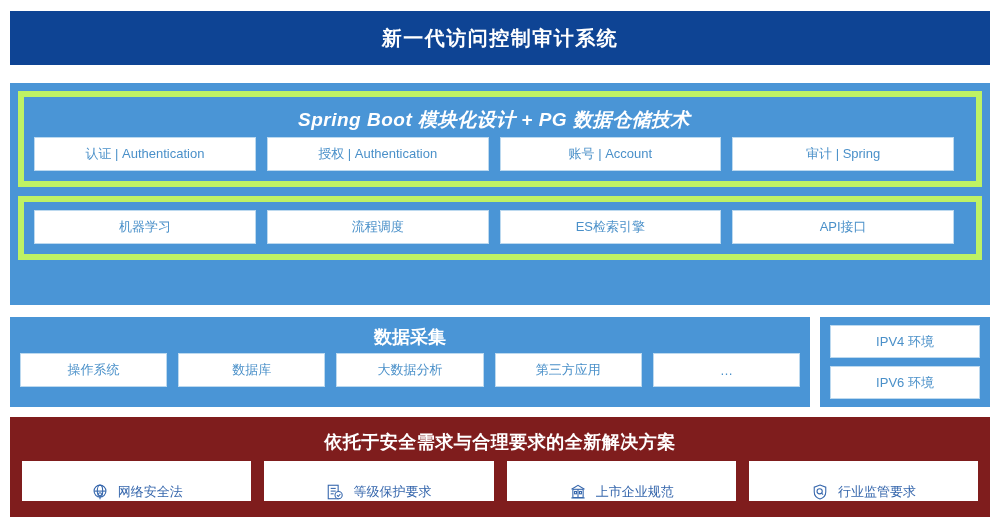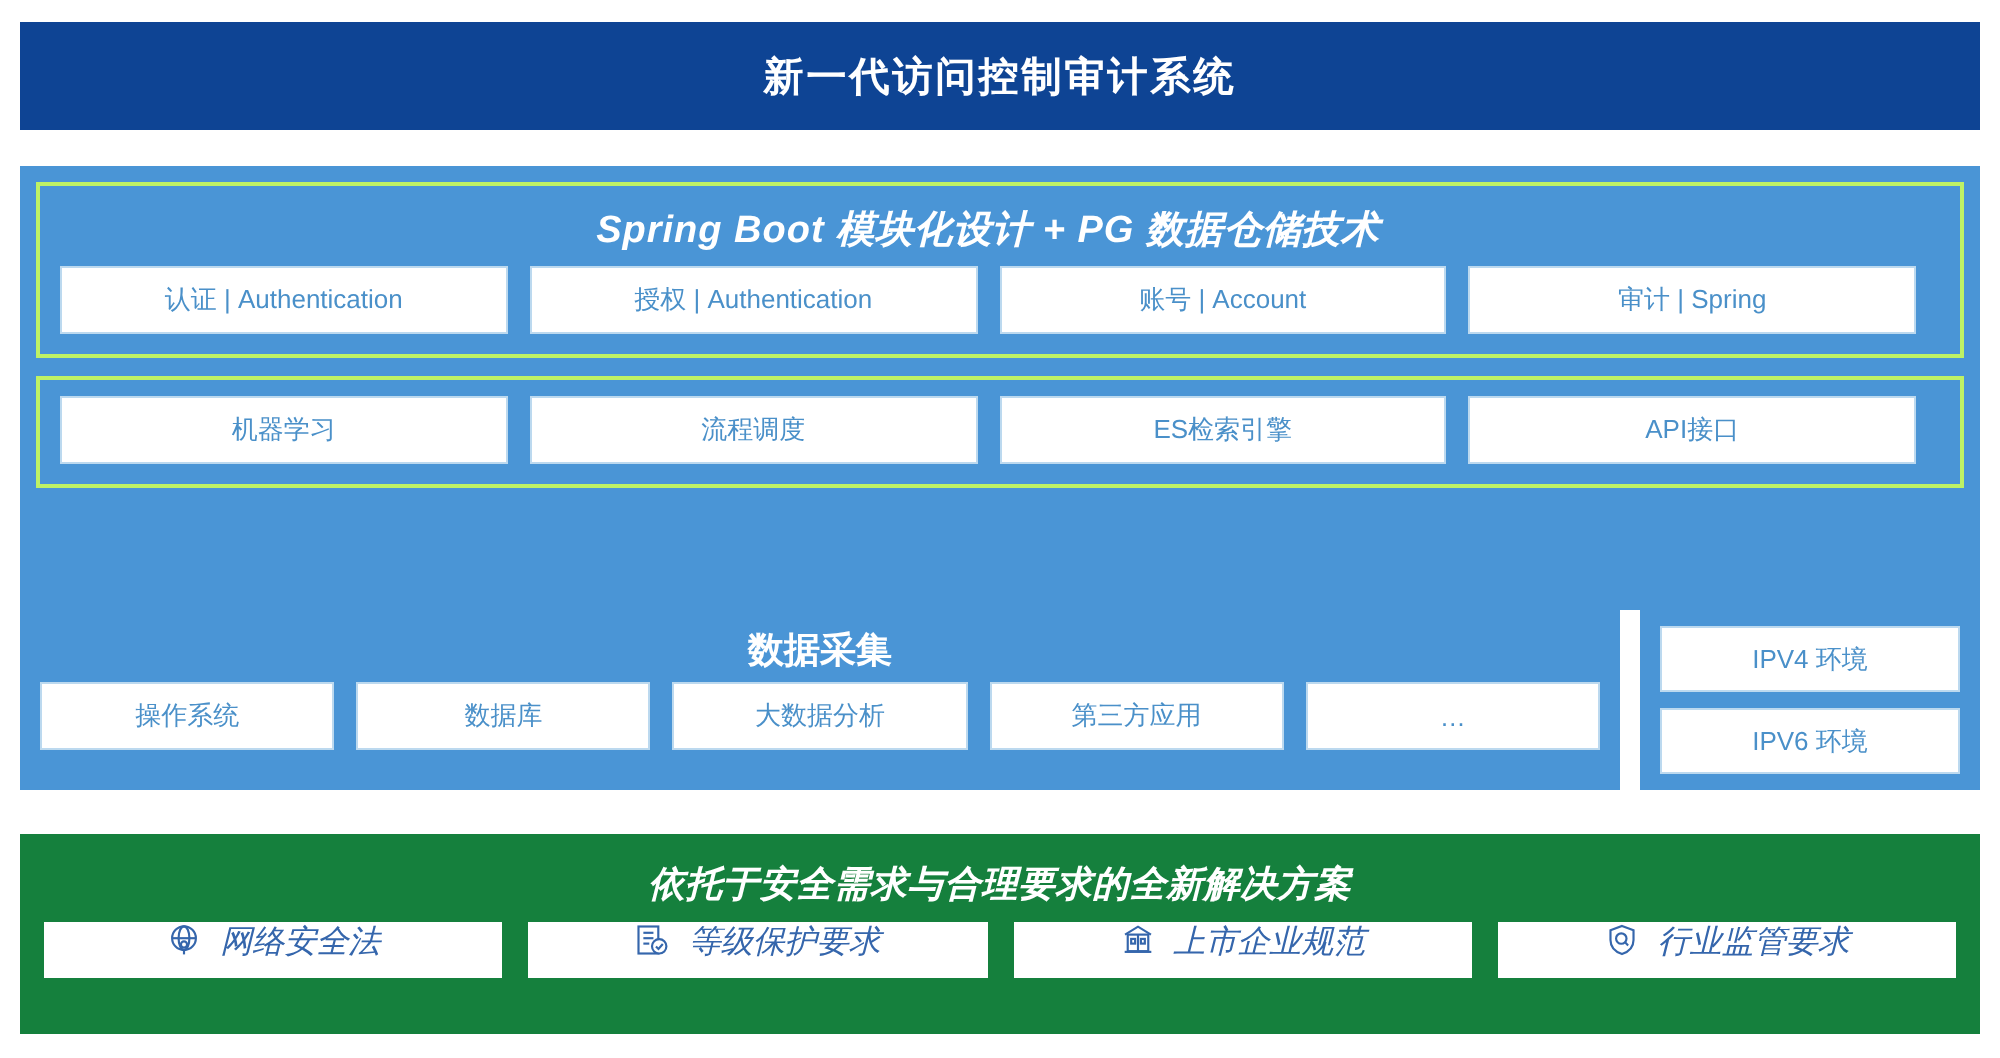--- a/index.html
+++ b/index.html
@@ -43,21 +43,21 @@
     position: absolute;
     left: 10px;
     top: 83px;
     width: 980px;
     height: 222px;
     background: #4a95d6;
     padding: 8px;
   }
 
   .panel {
-    border: 2px solid #bef264;
+    border: 6px solid #bef264;
     background: transparent;
     padding: 8px 22px 10px 10px;
   }
   .panel + .panel { margin-top: 9px; }
 
   .panel-title {
     text-align: center;
     color: #ffffff;
     font-size: 18px;
     font-weight: bold;
@@ -85,21 +85,21 @@
     justify-content: center;
     color: #4a90c9;
     font-size: 13px;
     white-space: nowrap;
   }
 
   
   .collect-wrap {
     position: absolute;
     left: 10px;
-    top: 305px;
+    top: 317px;
     width: 980px;
     height: 90px;
     display: flex;
     gap: 10px;
   }
 
   .collect-panel {
     width: 800px;
     background: #4a95d6;
     padding: 6px 10px 10px 10px;
@@ -135,50 +135,49 @@
     white-space: nowrap;
   }
 
   
   .solution-panel {
     position: absolute;
     left: 10px;
     top: 417px;
     width: 980px;
     height: 100px;
-    background: #15803d;
+    background: #7f1d1d;
     padding: 8px 12px 12px 12px;
-    font-style: italic;
   }
 
   .solution-title {
     text-align: center;
     color: #ffffff;
     font-size: 18px;
     font-weight: bold;
     line-height: 34px;
     height: 36px;
     letter-spacing: 0.5px;
   }
 
   .solution-row {
     display: flex;
     gap: 13px;
   }
 
   .solution-card {
     flex: 1 1 0;
     background: #ffffff;
-    height: 28px;
-    display: flex;
-    align-items: flex-start;
+    height: 40px;
+    display: flex;
+    align-items: flex-end;
     justify-content: center;
     gap: 9px;
     color: #3566ac;
-    font-size: 16px;
+    font-size: 13px;
     white-space: nowrap;
   }
   .solution-card .ico {
     width: 18px;
     height: 18px;
     display: inline-flex;
     align-items: center;
     justify-content: center;
     flex: none;
   }

